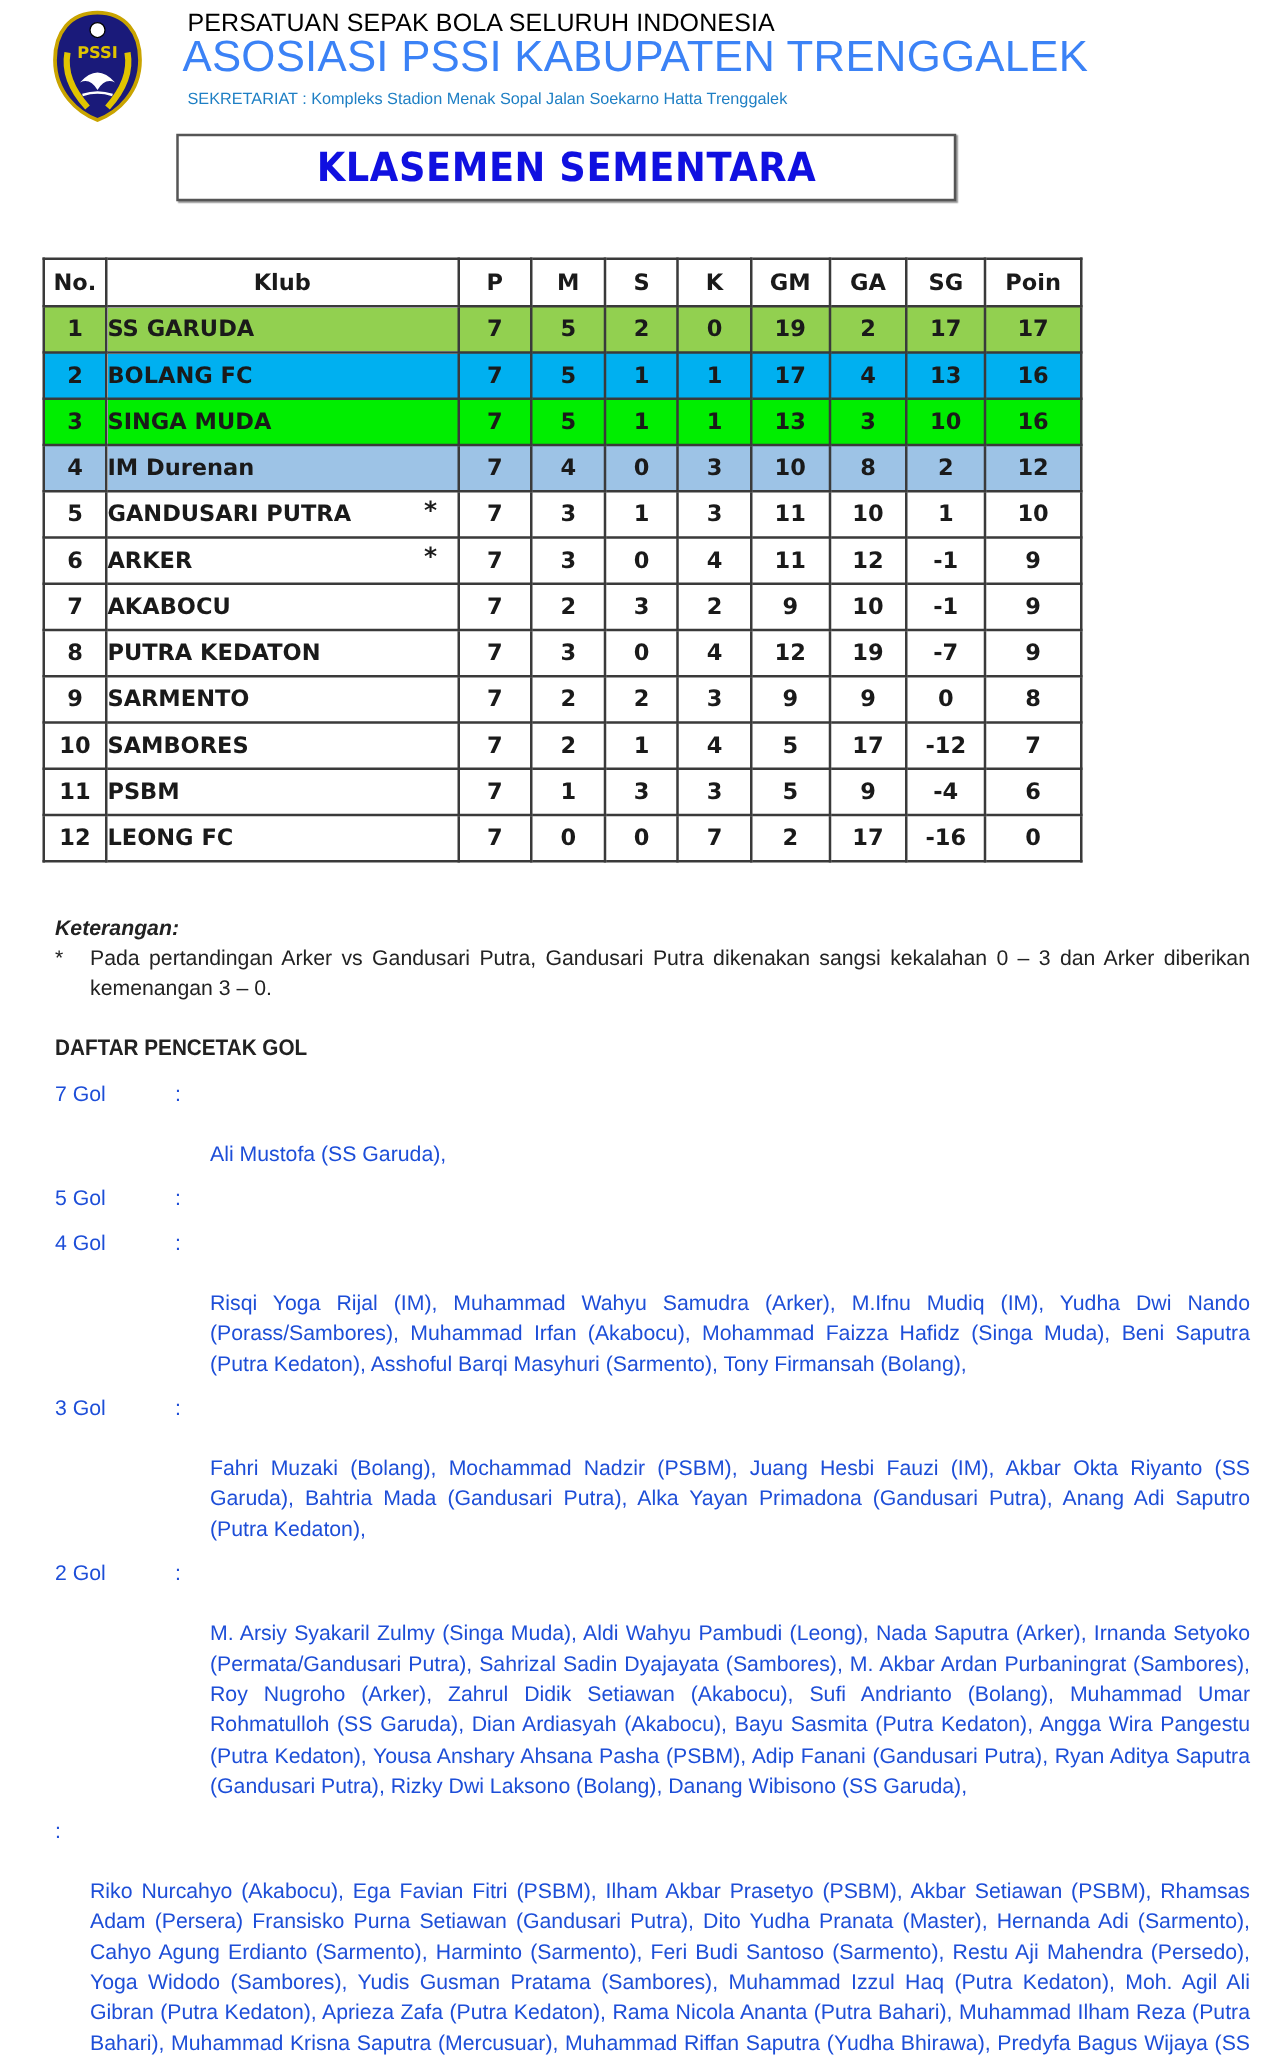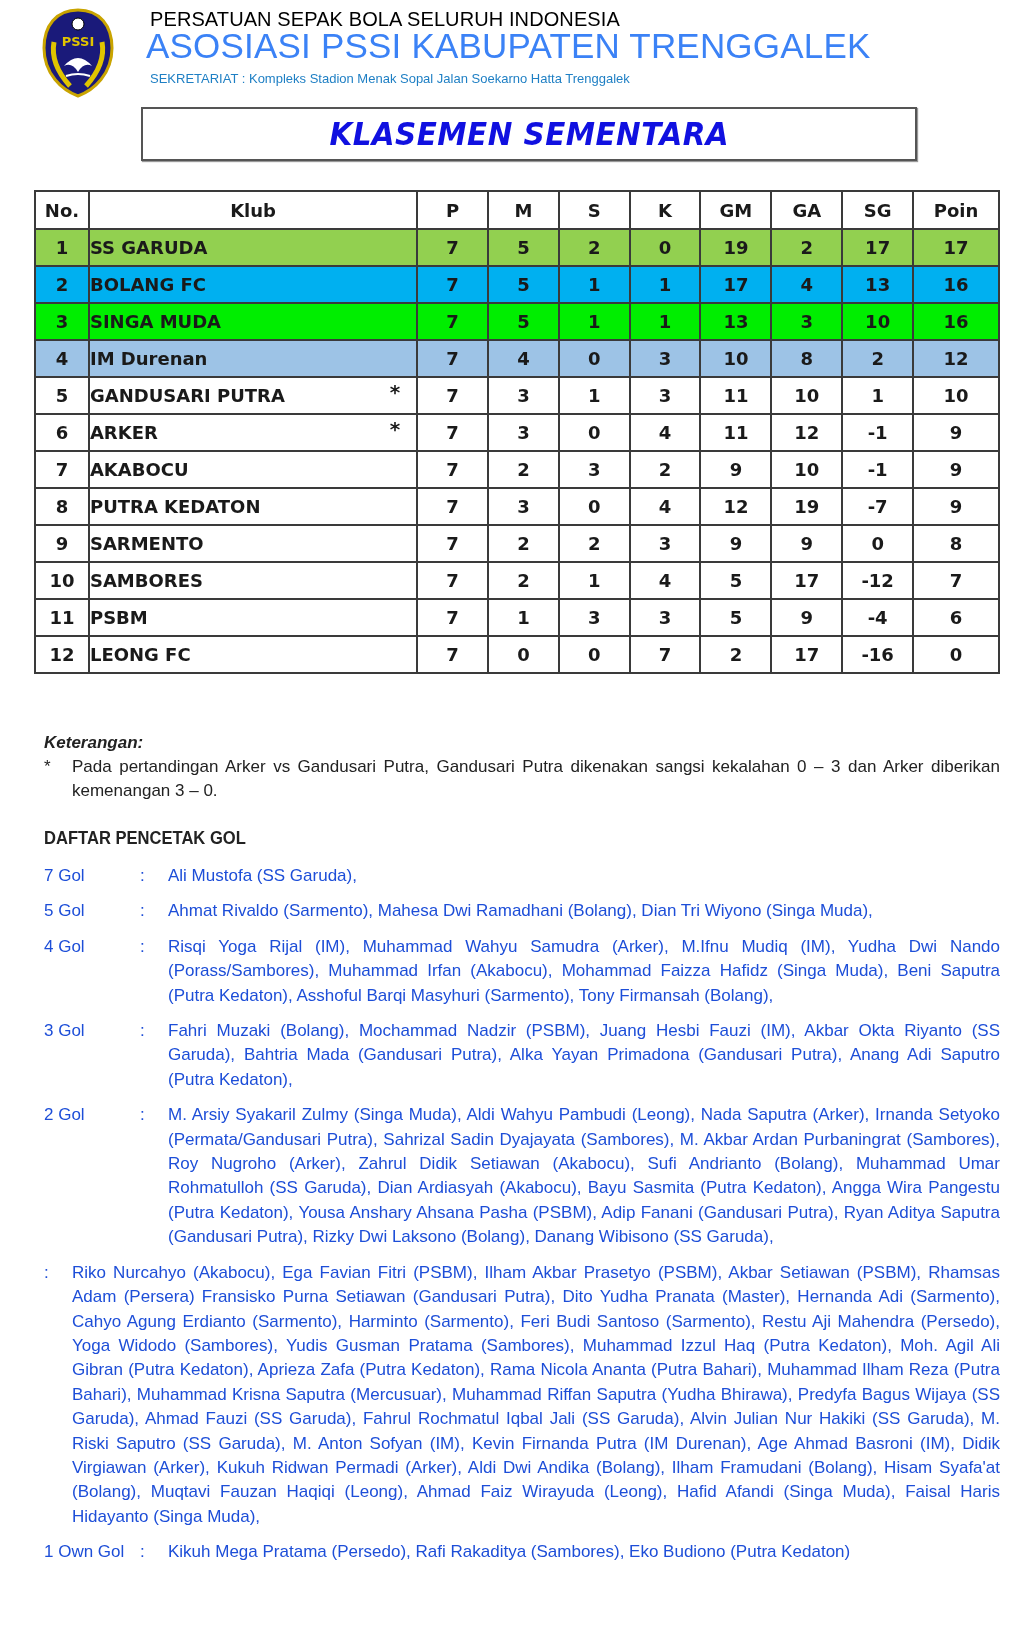--- a/index.html
+++ b/index.html
@@ -4,44 +4,44 @@
 <style>
   html, body { margin: 0; padding: 0; background: #ffffff; }
   body { width: 1024px; height: 1644px; position: relative; overflow: hidden; font-family: "Liberation Sans", sans-serif; color: #222; }
 
   .header { position: absolute; left: 0; top: 0; width: 1024px; height: 110px; }
   .logo { position: absolute; left: 26px; top: 2px; width: 104px; height: 104px; }
   .org-small { position: absolute; left: 150px; top: 8px; font-size: 20px; color: #000000; letter-spacing: 0.1px; }
   .org-big { position: absolute; left: 146px; top: 26px; font-size: 35px; color: #3b82f6; letter-spacing: 0.2px; }
   .org-address { position: absolute; left: 150px; top: 71px; font-size: 13px; color: #1e7fc4; }
 
-  .title-box { position: absolute; left: 141px; top: 107px; width: 776px; height: 54px; border: 2px solid #555; box-sizing: border-box; display: flex; align-items: center; justify-content: center; box-shadow: 1px 1px 1px #999; font-style: italic; }
+  .title-box { position: absolute; left: 141px; top: 107px; width: 624px; height: 54px; border: 2px solid #555; box-sizing: border-box; display: flex; align-items: center; justify-content: center; box-shadow: 1px 1px 1px #999; }
   .title-box span { font-family: "DejaVu Sans", sans-serif; font-weight: bold; font-size: 32px; color: #1010e0; letter-spacing: 0.5px; transform: scaleX(0.92); }
 
-  table.standings { position: absolute; left: 34px; top: 190px; width: 966px; border-collapse: collapse; font-family: "DejaVu Sans", sans-serif; font-size: 18px; }
+  table.standings { position: absolute; left: 34px; top: 206px; width: 832px; border-collapse: collapse; font-family: "DejaVu Sans", sans-serif; font-size: 18px; }
   table.standings th, table.standings td { border: 2px solid #3a3a3a; height: 35px; padding: 0; text-align: center; font-weight: bold; color: #1a1a1a; }
   table.standings th { background: #fff; font-size: 18px; height: 36px; }
   table.standings td.klub { text-align: left; position: relative; }
   table.standings td.klub .star { position: absolute; right: 16px; top: 2px; font-size: 20px; }
   col.c-no { width: 54px; } col.c-klub { width: 329px; } col.c-p { width: 71px; } col.c-m { width: 71px; }
   col.c-s { width: 71px; } col.c-k { width: 71px; } col.c-gm { width: 71px; } col.c-ga { width: 71px; }
   col.c-sg { width: 71px; } col.c-poin { width: 86px; }
 
   .notes { position: absolute; left: 44px; top: 731px; width: 956px; font-size: 17px; line-height: 24px; color: #222; }
   .notes .ket-label { font-weight: bold; font-style: italic; font-size: 17px; }
   .notes .note-row { display: flex; }
   .notes .note-bullet { width: 28px; flex: 0 0 28px; }
   .notes .note-text { flex: 1; text-align: justify; }
 
   .scorers-title { position: absolute; left: 44px; top: 828px; font-weight: bold; font-size: 18px; color: #222; transform: scaleX(0.92); transform-origin: left; }
   .scorers { position: absolute; left: 44px; top: 864px; width: 956px; font-size: 17px; line-height: 24.4px; color: #1d4ed8; }
   .scorer-row { display: flex; margin-bottom: 11px; }
   .scorer-label { width: 96px; flex: 0 0 96px; }
   .scorer-colon { width: 28px; flex: 0 0 28px; }
-  .scorer-names { flex: 1; text-align: justify; }
+  .scorer-names { flex: 1; text-align: justify; margin-top: 48px; }
 </style>
 </head>
 <body>
 
 <div class="header">
   <svg class="logo" viewBox="0 0 104 104">
     <circle cx="52" cy="52" r="50" fill="#ffffff"></circle>
     <path d="M52 8 C74 8 86 24 86 46 C86 72 68 88 52 94 C36 88 18 72 18 46 C18 24 30 8 52 8 Z" fill="#1a1a7a" stroke="#c9a400" stroke-width="3"></path>
     <path d="M28 40 Q24 62 44 84" fill="none" stroke="#e0c400" stroke-width="5"></path>
     <path d="M76 40 Q80 62 60 84" fill="none" stroke="#e0c400" stroke-width="5"></path>
@@ -246,21 +246,20 @@
 
 <div class="scorers">
   <div class="scorer-row">
     <span class="scorer-label">7 Gol</span>
     <span class="scorer-colon">:</span>
     <span class="scorer-names">Ali Mustofa (SS Garuda),</span>
   </div>
   <div class="scorer-row">
     <span class="scorer-label">5 Gol</span>
     <span class="scorer-colon">:</span>
-    <span class="scorer-names">Ahmat Rivaldo (Sarmento), Mahesa Dwi Ramadhani (Bolang), Dian Tri Wiyono (Singa Muda),</span>
   </div>
   <div class="scorer-row">
     <span class="scorer-label">4 Gol</span>
     <span class="scorer-colon">:</span>
     <span class="scorer-names">Risqi Yoga Rijal (IM), Muhammad Wahyu Samudra (Arker), M.Ifnu Mudiq (IM), Yudha Dwi Nando (Porass/Sambores), Muhammad Irfan (Akabocu), Mohammad Faizza Hafidz (Singa Muda), Beni Saputra (Putra Kedaton), Asshoful Barqi Masyhuri (Sarmento), Tony Firmansah (Bolang),</span>
   </div>
   <div class="scorer-row">
     <span class="scorer-label">3 Gol</span>
     <span class="scorer-colon">:</span>
     <span class="scorer-names">Fahri Muzaki (Bolang), Mochammad Nadzir (PSBM), Juang Hesbi Fauzi (IM), Akbar Okta Riyanto (SS Garuda), Bahtria Mada (Gandusari Putra), Alka Yayan Primadona (Gandusari Putra), Anang Adi Saputro (Putra Kedaton),</span>

